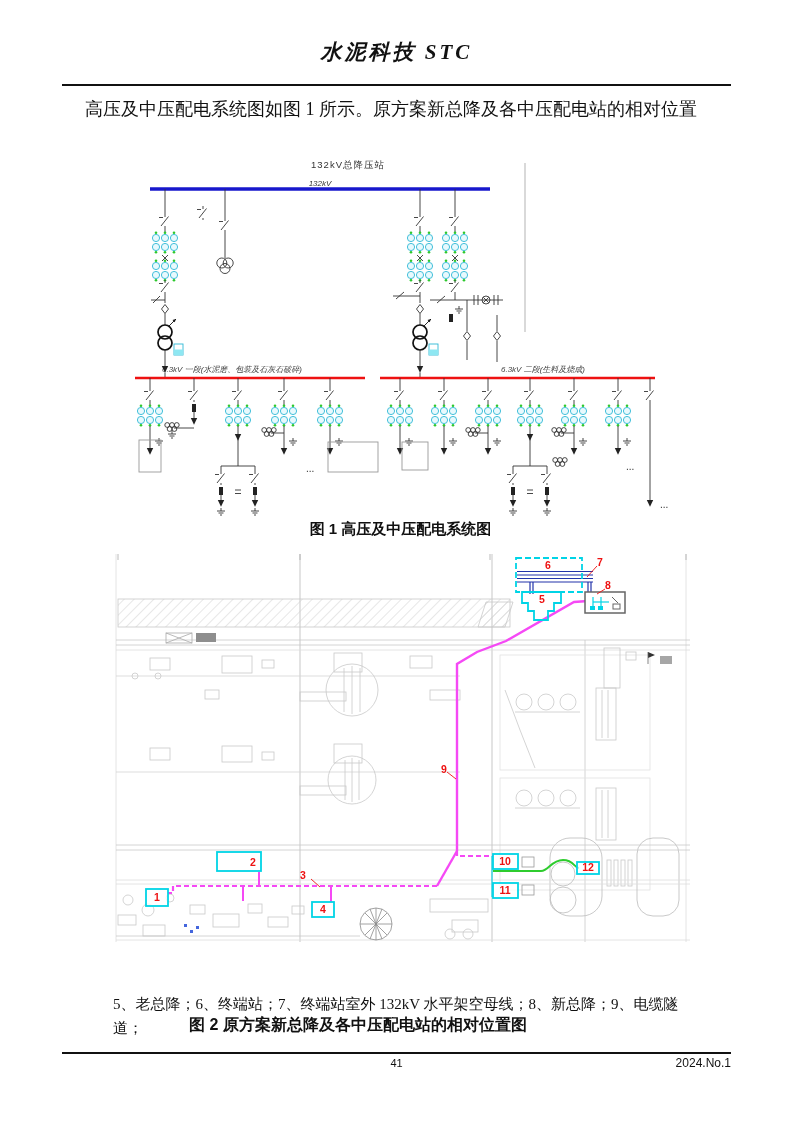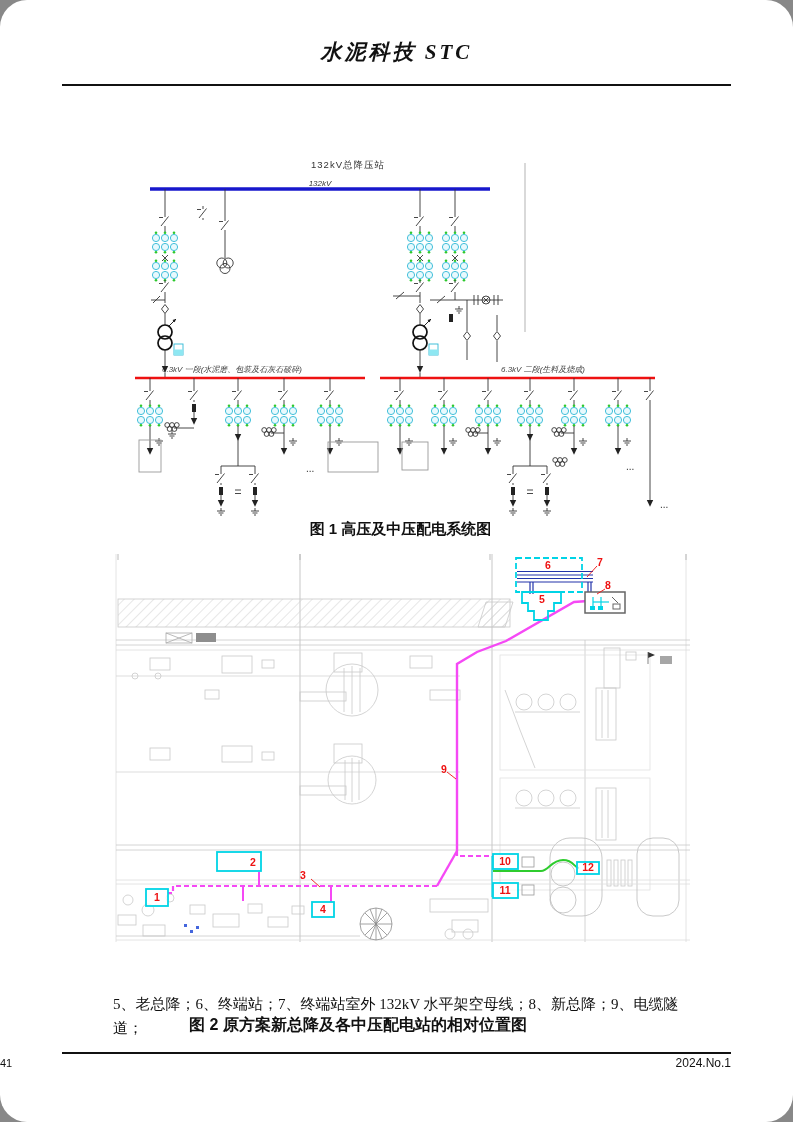--- a/index.html
+++ b/index.html
@@ -1,42 +1,43 @@
 <!DOCTYPE html>
 <html><head>
 <meta charset="utf-8">
 <style>
   html,body{margin:0;padding:0;background:#888;}
   #page{position:relative;width:793px;height:1122px;background:#ffffff;margin:0 auto;
-        font-family:"Liberation Serif","DejaVu Serif",serif;color:#111;overflow:hidden;border-radius:27px;}
+        font-family:"Liberation Serif","DejaVu Serif",serif;color:#111;overflow:hidden;}
   .abs{position:absolute;}
   #hdr{top:38px;left:0;width:793px;text-align:center;font-size:21px;font-weight:700;
        font-style:italic;letter-spacing:3px;}
   #rule1{top:84px;left:62px;width:669px;height:2px;background:#111;}
   #para{top:93px;left:85px;width:640px;font-size:18px;line-height:33px;text-align:left;}
   #fig1cap{top:520px;left:4px;width:793px;text-align:center;font-size:15px;font-weight:700;
            font-family:"Liberation Sans","DejaVu Sans",sans-serif;}
   #legend{top:946px;left:113px;width:575px;font-size:15px;line-height:23.5px;white-space:pre-wrap;}
   #fig2cap{top:1015px;left:0;width:716px;text-align:center;font-size:16px;font-weight:700;
            font-family:"Liberation Sans","DejaVu Sans",sans-serif;}
   #rule2{top:1052px;left:62px;width:669px;height:2px;background:#111;}
-  #pgnum{top:1057px;left:0;width:793px;text-align:left;font-size:11px;
+  #pgnum{top:1057px;left:0;width:793px;text-align:center;font-size:11px;
          font-family:"Liberation Sans","DejaVu Sans",sans-serif;}
   #issue{top:1056px;right:62px;font-size:12px;font-family:"Liberation Sans","DejaVu Sans",sans-serif;text-align:right;}
   svg text{font-family:"Liberation Sans","DejaVu Sans",sans-serif;}
 </style>
 </head>
 <body>
 
 <div id="page">
 
   <div class="abs" id="hdr">水泥科技 STC</div>
   <div class="abs" id="rule1"></div>
 
   <div class="abs" id="para">
+    <div>高压及中压配电系统图如图 1 所示。原方案新总降及各中压配电站的相对位置</div>
   </div>
 
   <svg class="abs" style="left:100px;top:148px" width="610" height="375" viewBox="100 148 610 375">
     <defs>
       <g id="ct6" stroke="#2fb9d6" stroke-width="0.9" fill="#e8f9fd">
         <circle cx="-9" cy="0" r="3.6"></circle>
           <circle cx="0" cy="0" r="3.6"></circle>
           <circle cx="9" cy="0" r="3.6"></circle>
         <circle cx="-9" cy="9" r="3.6"></circle>
           <circle cx="0" cy="9" r="3.6"></circle>

